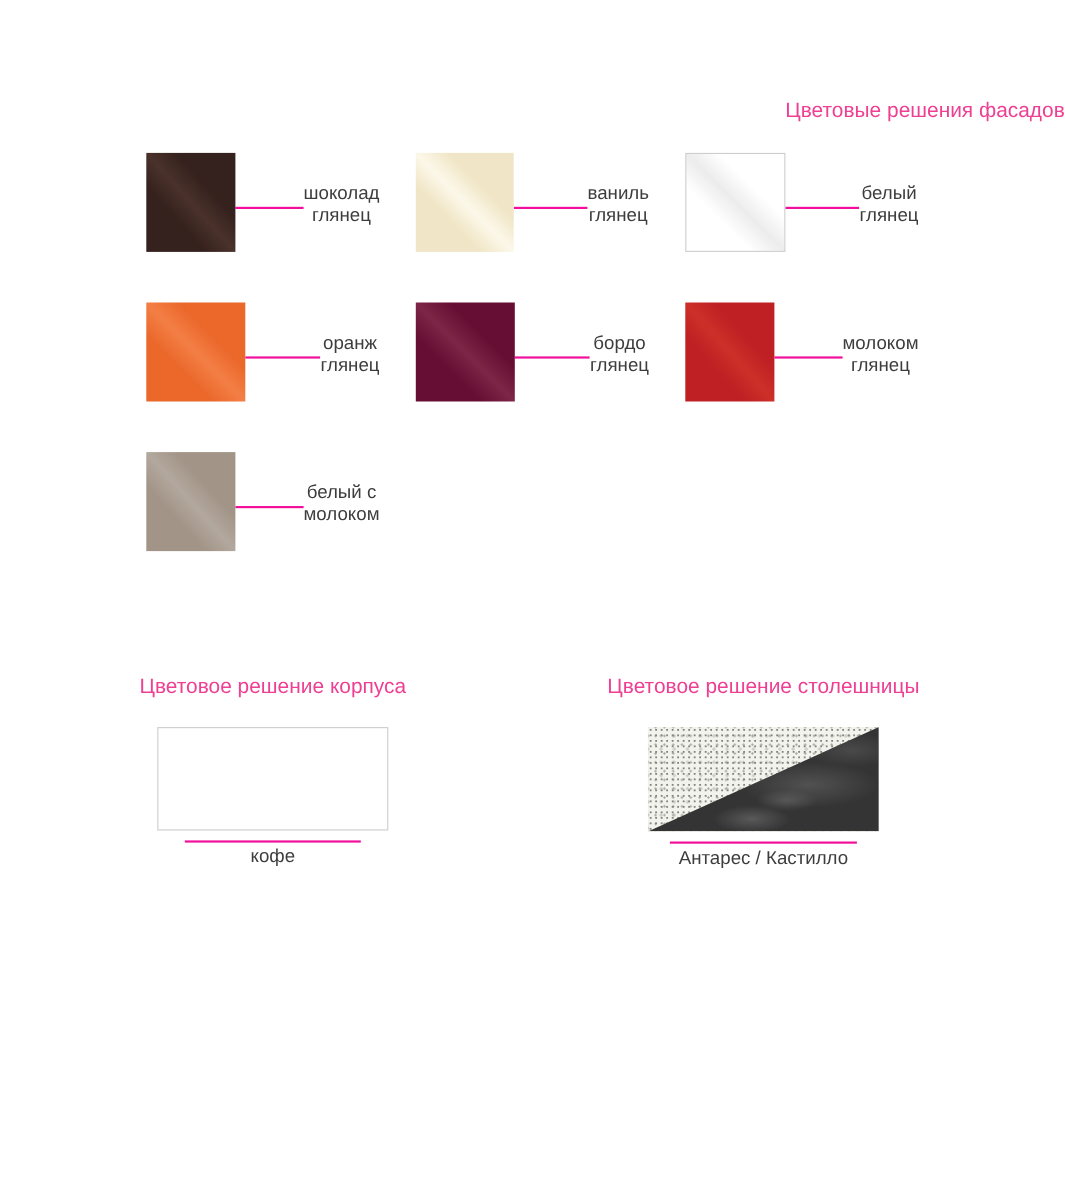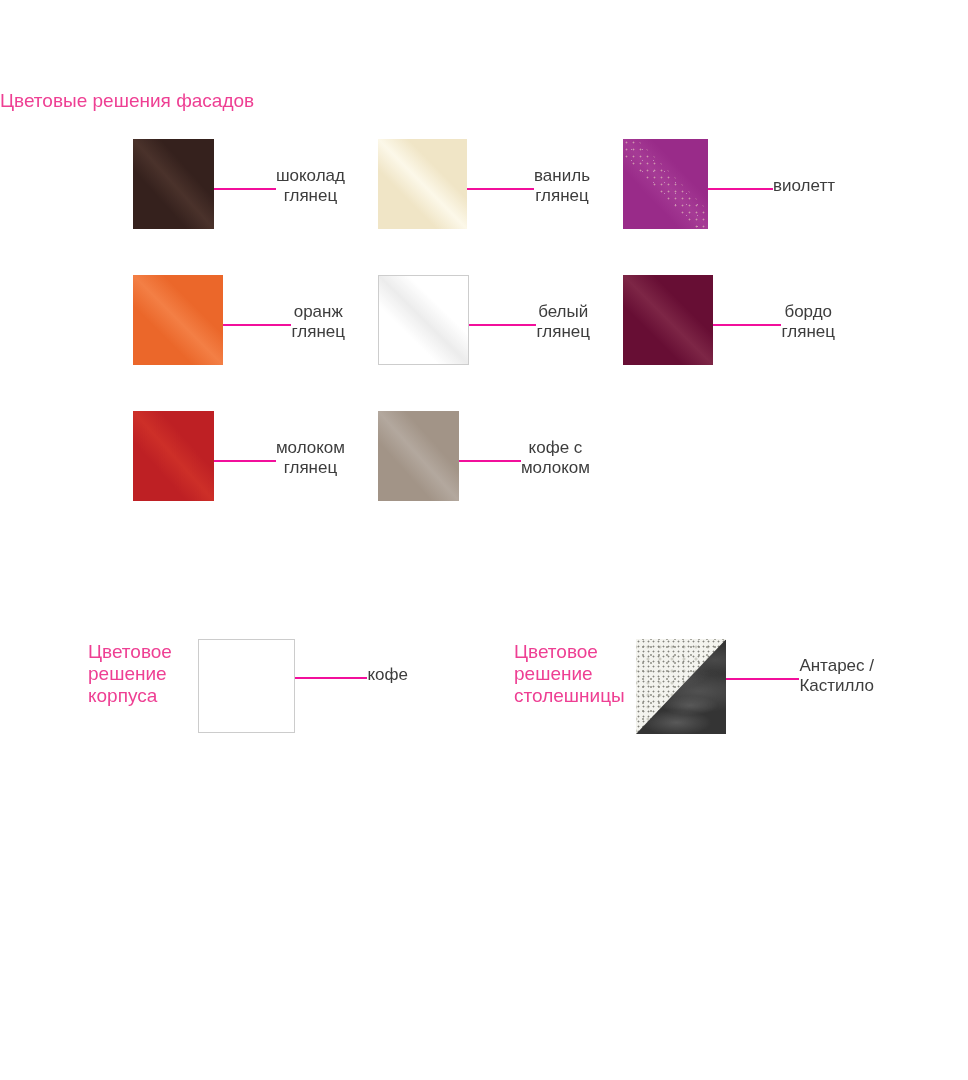--- a/index.html
+++ b/index.html
@@ -6,21 +6,21 @@
   html, body { margin: 0; padding: 0; }
   body {
     width: 968px; height: 1080px;
     background: var(--bg, #ffffff);
     font-family: "Liberation Sans", "DejaVu Sans", sans-serif;
     overflow: hidden;
   }
   .section-title {
     font-size: 19px; line-height: 22px; font-weight: 400;
     color: var(--accent, #ee3f93);
-    margin: 0; text-align: left;
+    margin: 0; text-align: right;
   }
   .facade-title { margin-top: 90px; }
 
   .facade-grid {
     width: 702px; margin: 27px 0 0 133px;
     display: grid;
     grid-template-columns: repeat(3, 212px);
     column-gap: 33px; row-gap: 46px;
   }
   .cell { margin: 0; display: flex; flex-direction: row; align-items: center; }
@@ -50,21 +50,21 @@
     width: 160px; height: 2px; margin-top: 9px;
     background: var(--line, #f20f9b);
   }
   .underline-wide { width: 170px; }
   .swatch-label {
     font-size: 17px; line-height: 20px; margin-top: 3px;
     color: var(--label, #3d3d3d); text-align: center;
   }
 
   .bottom { position: relative; height: 307px; }
-  .col { position: absolute; top: 113px; display: flex; flex-direction: row; align-items: center; }
+  .col { position: absolute; top: 113px; display: flex; flex-direction: column; align-items: center; }
   .col-left  { left: 88px;  width: 320px; }
   .col-right { left: 514px; width: 360px; }
   .small-tile { margin-top: 25px; width: 210px; }
   .white-tile { height: 94px; background: var(--base, #ffffff); border: 1px solid var(--border, #cccccc); }
 
   .countertop-tile { height: 95px; overflow: hidden; background: var(--granite, #f3f3ee); }
   .granite {
     position: absolute; inset: 0;
     background-color: var(--granite, #f3f3ee);
     background-image:
@@ -99,56 +99,51 @@
     <div class="underline"></div>
     <figcaption class="swatch-label">шоколад глянец</figcaption>
   </figure>
 
   <figure class="cell">
     <div class="tile facade-tile" style="--base: #f0e5c6; --hi: #fcf8e9;"></div>
     <div class="underline"></div>
     <figcaption class="swatch-label">ваниль глянец</figcaption>
   </figure>
 
+
   <figure class="cell">
-    <div class="tile facade-tile sparkle" style="--base: #992b89; --hi: #a53b95;"></div>
+    <div class="tile facade-tile bordered" style="--base: #ffffff; --hi: #ececec;"></div>
     <div class="underline"></div>
-    <figcaption class="swatch-label">виолетт</figcaption>
+    <figcaption class="swatch-label">белый глянец</figcaption>
   </figure>
 
   <figure class="cell">
     <div class="tile facade-tile" style="--base: #eb672a; --hi: #f37f45;"></div>
     <div class="underline"></div>
     <figcaption class="swatch-label">оранж глянец</figcaption>
-  </figure>
-
-  <figure class="cell">
-    <div class="tile facade-tile bordered" style="--base: #ffffff; --hi: #ececec;"></div>
-    <div class="underline"></div>
-    <figcaption class="swatch-label">белый глянец</figcaption>
   </figure>
 
 
 
   <figure class="cell">
     <div class="tile facade-tile" style="--base: #670e34; --hi: #7d2646;"></div>
     <div class="underline"></div>
     <figcaption class="swatch-label">бордо глянец</figcaption>
   </figure>
 
   <figure class="cell">
     <div class="tile facade-tile" style="--base: #be2024; --hi: #cd2f28;"></div>
     <div class="underline"></div>
     <figcaption class="swatch-label">молоком глянец</figcaption>
   </figure>
 
   <figure class="cell">
     <div class="tile facade-tile" style="--base: #a29487; --hi: #b3a89e;"></div>
     <div class="underline"></div>
-    <figcaption class="swatch-label">кофе с молоком</figcaption>
+    <figcaption class="swatch-label">белый с молоком</figcaption>
   </figure>
 </section>
 
   <section class="bottom">
 
     <div class="col col-left">
       <h2 class="section-title">Цветовое решение корпуса</h2>
       <div class="tile small-tile white-tile" style="--base: #ffffff; --border: #cccccc;"></div>
       <div class="underline"></div>
       <div class="swatch-label">кофе</div>

